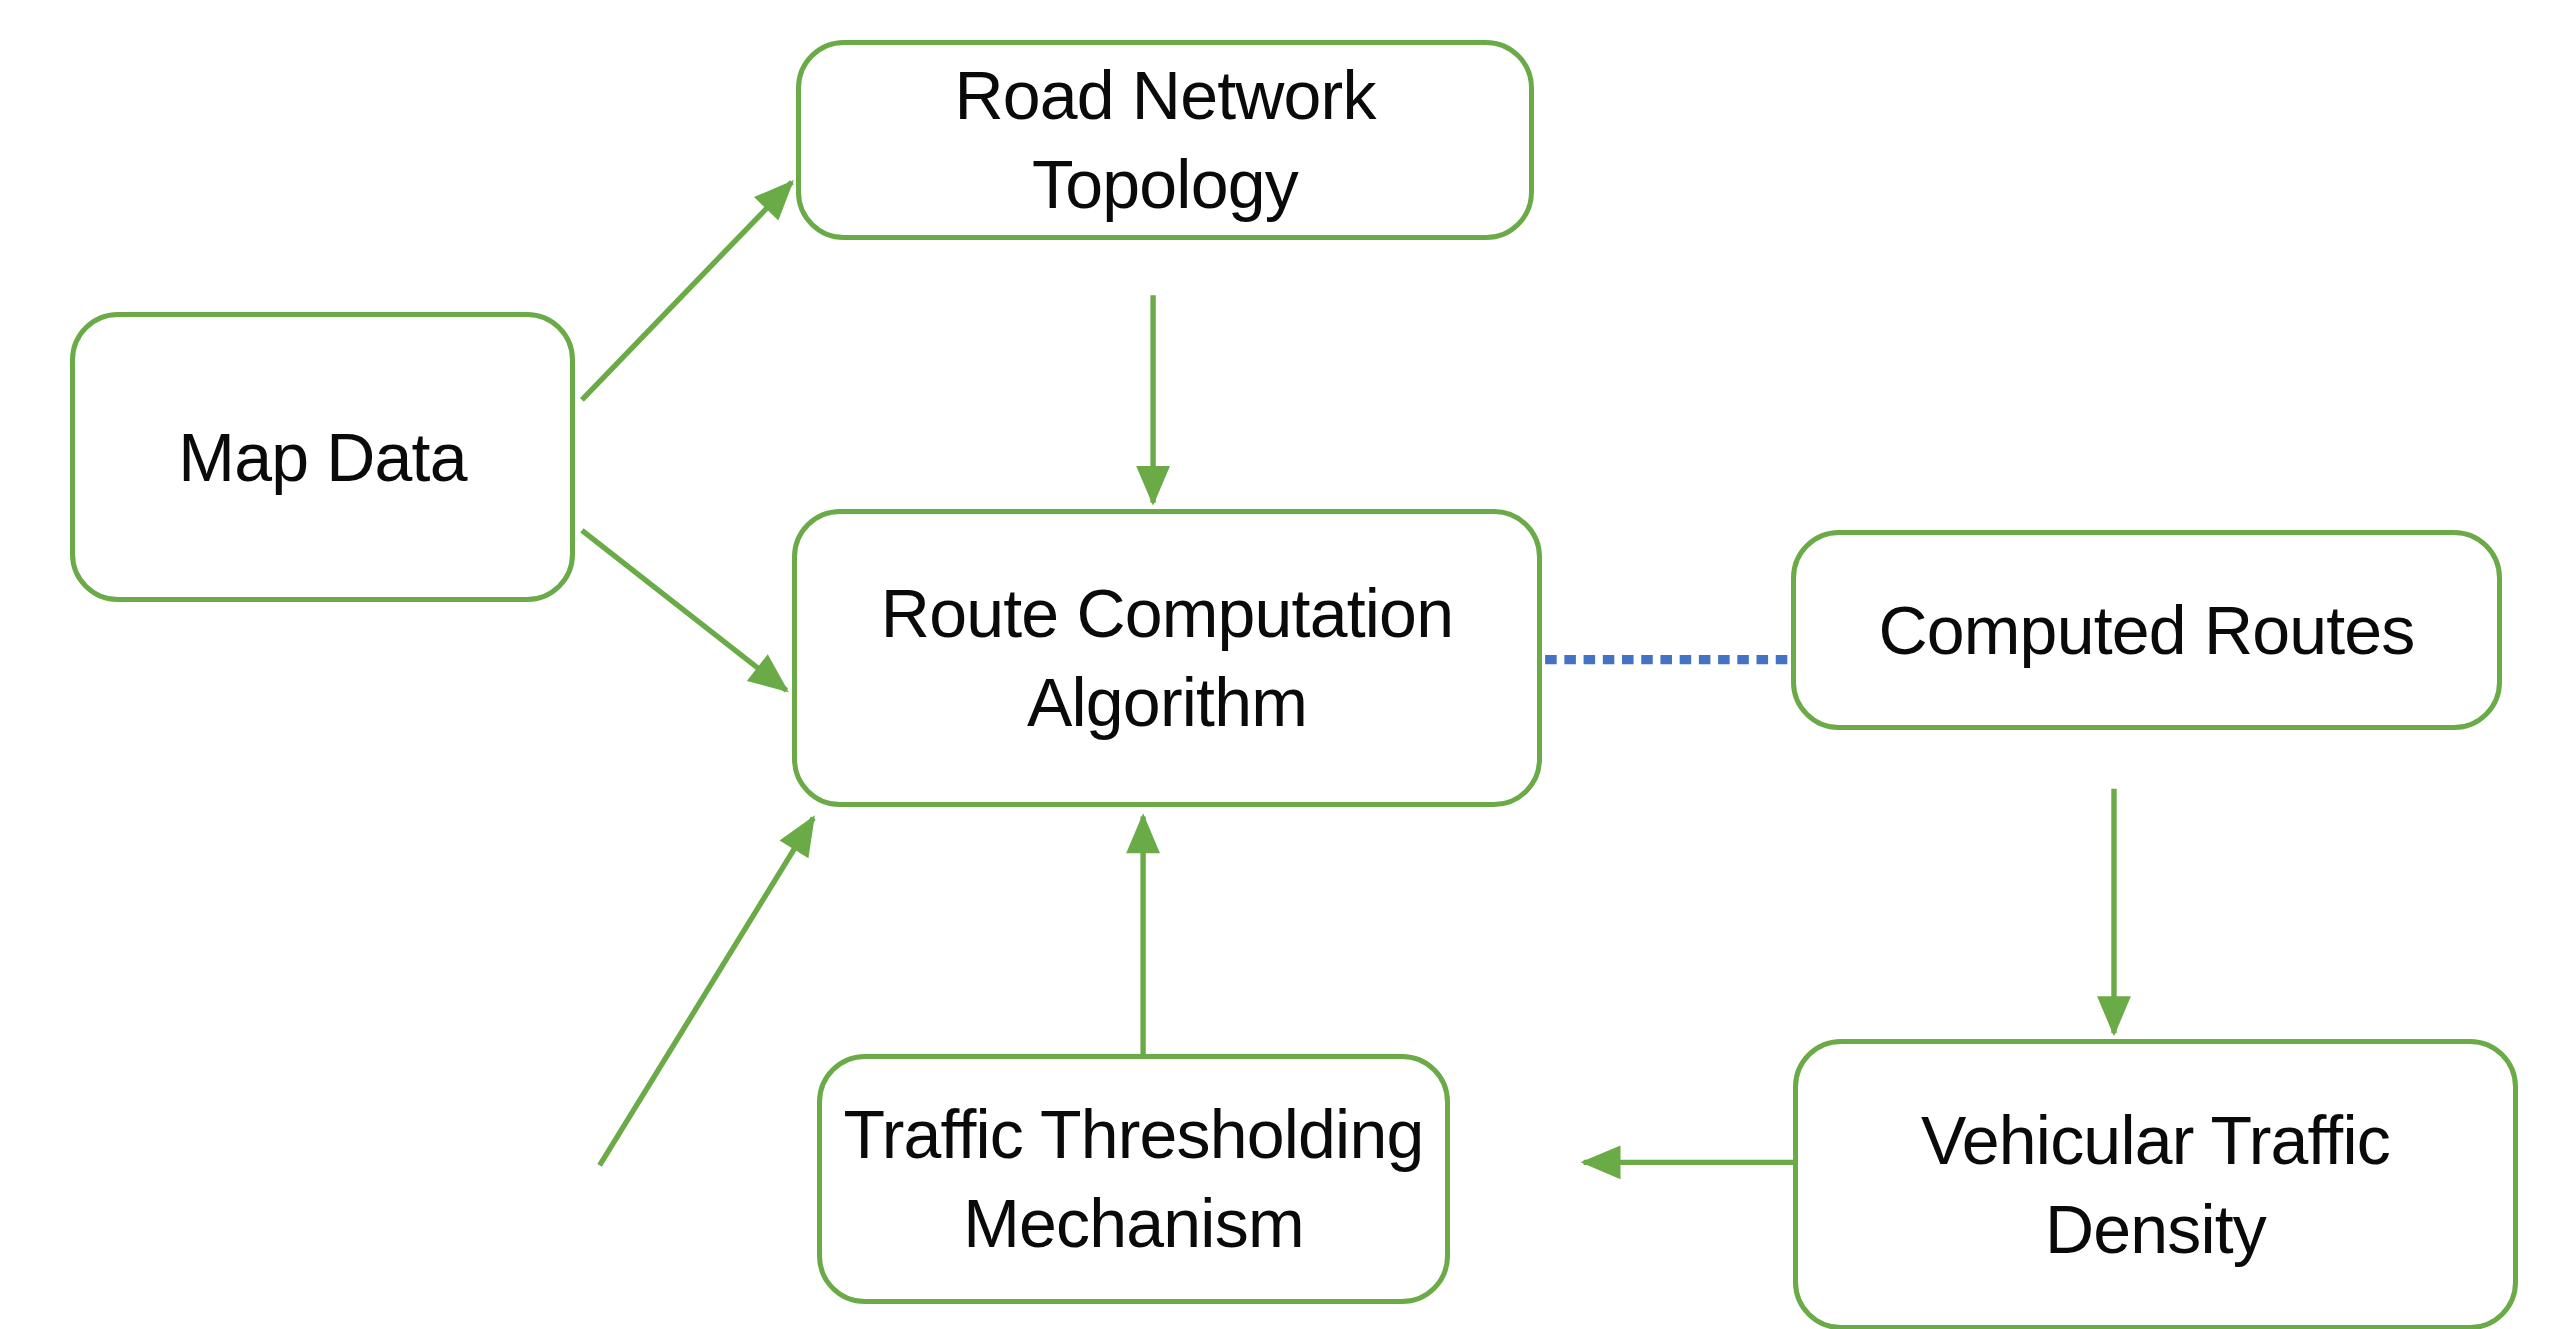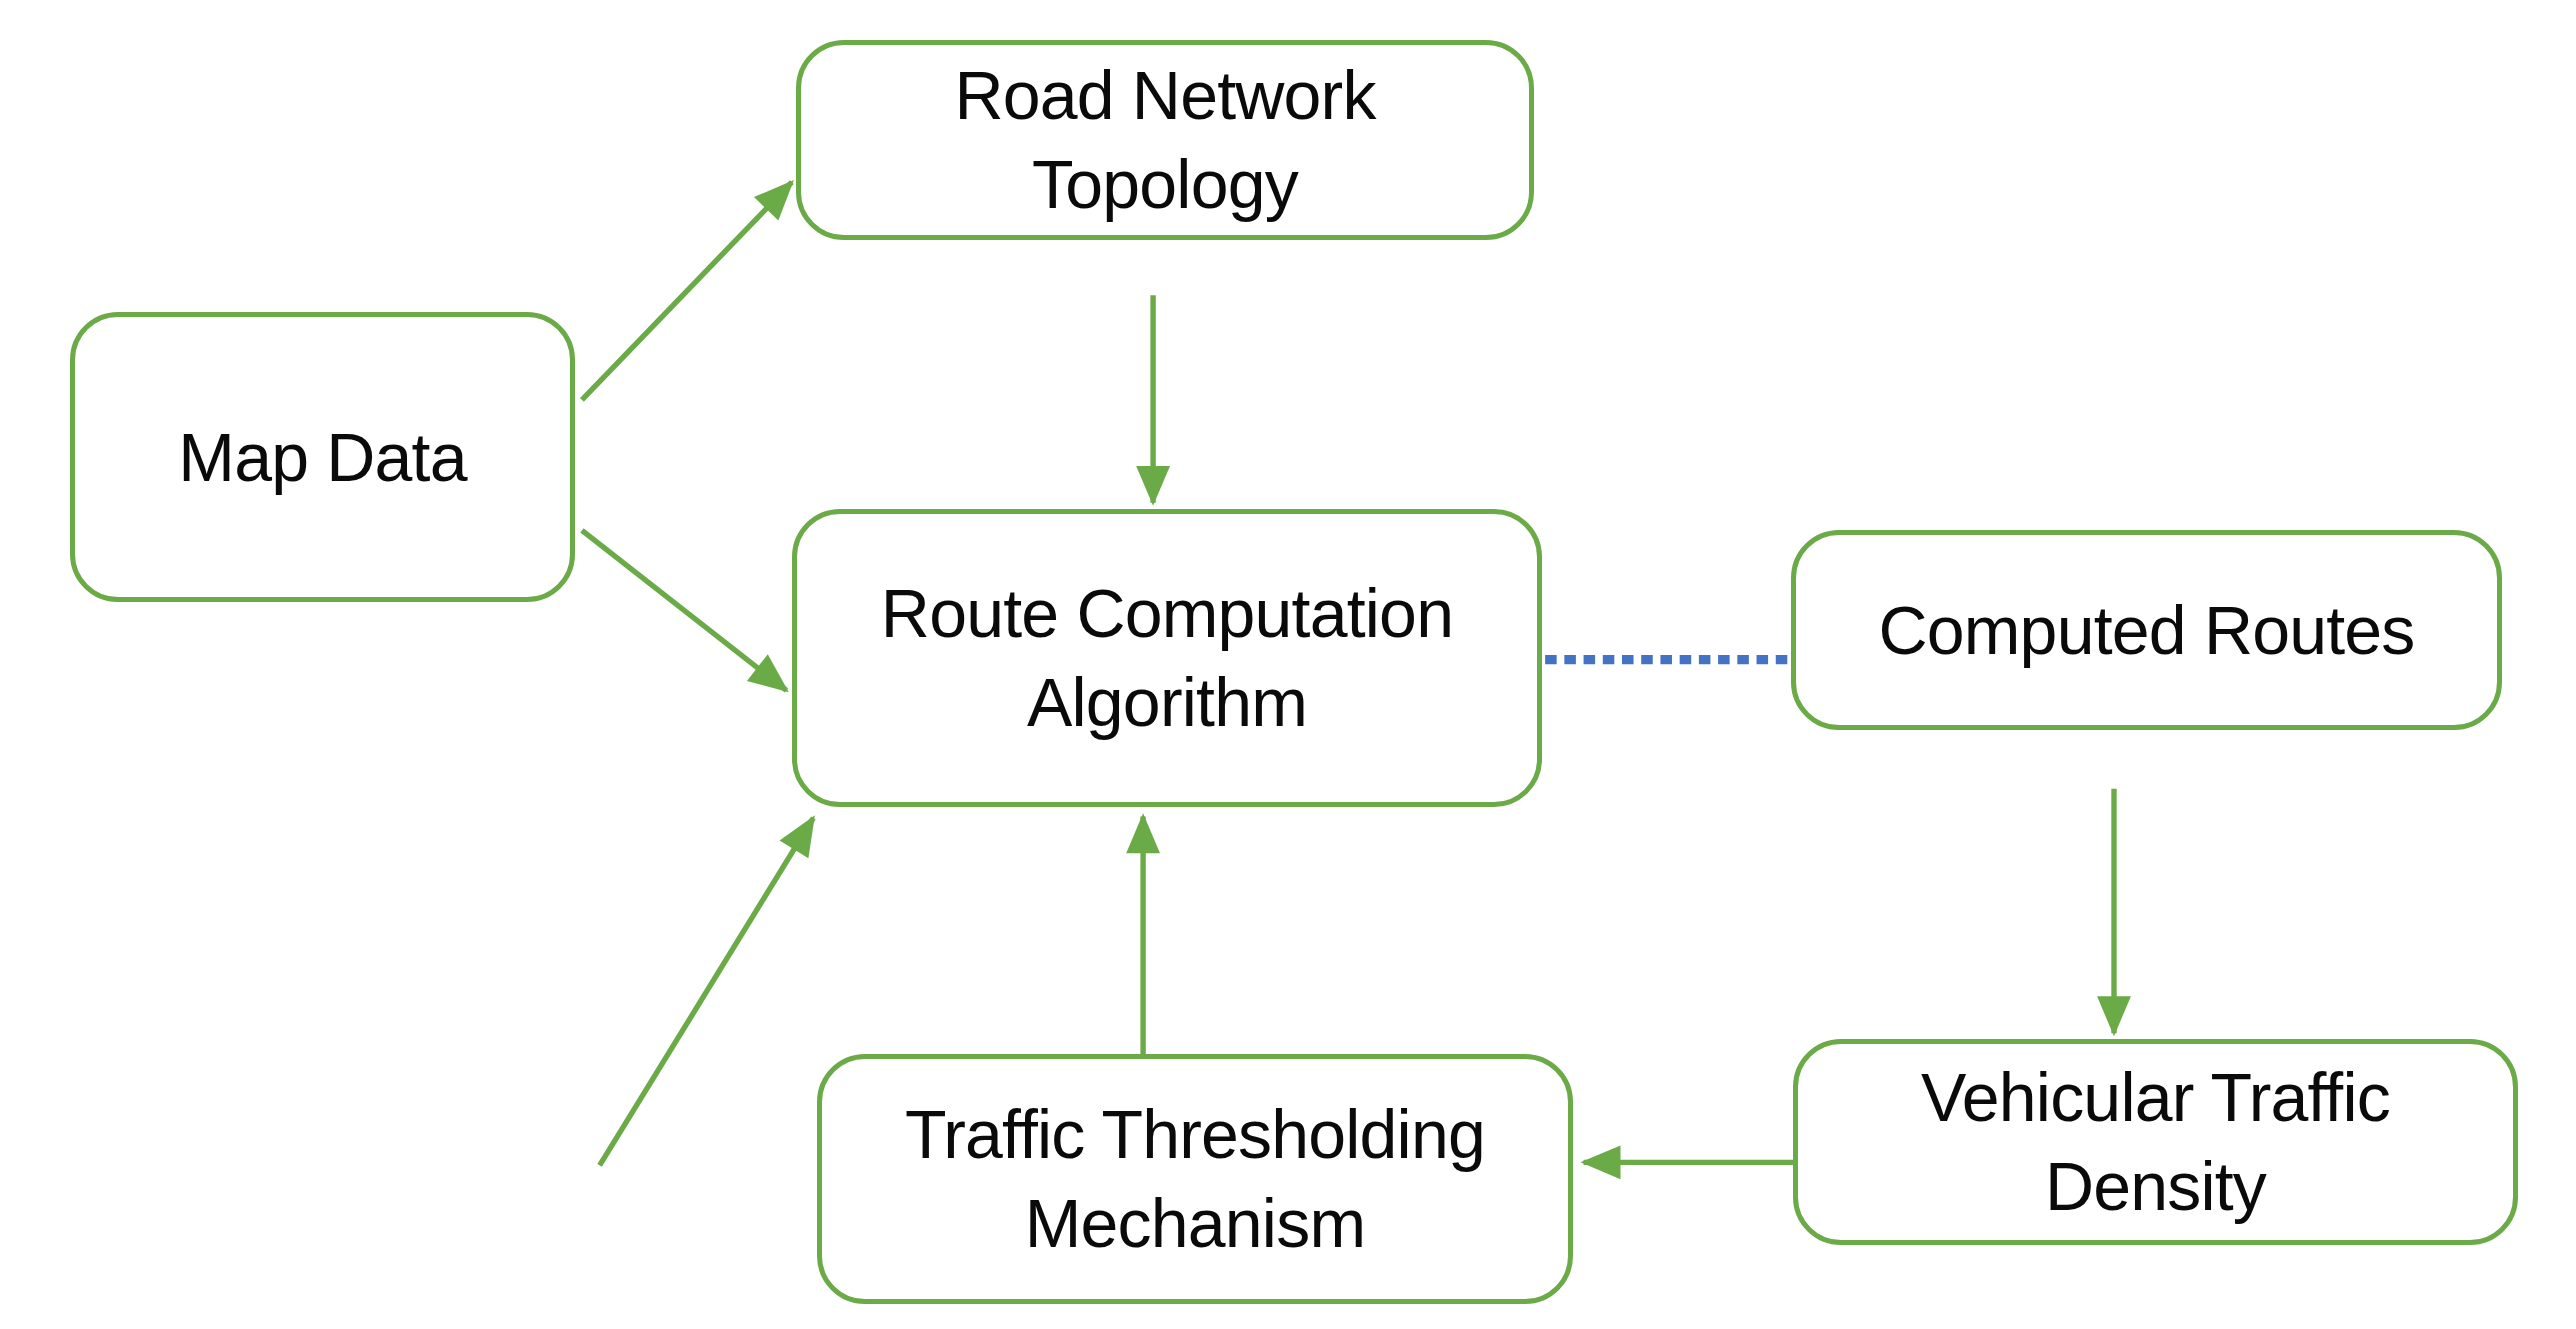--- a/index.html
+++ b/index.html
@@ -46,22 +46,22 @@
   }
   .node span:empty {
     display: none;
   }
   
   .n-rnt  { left: 796px; top: 40px;   width: 738px; height: 200px; }
   .n-map  { left: 70px;  top: 312px;  width: 505px; height: 290px; }
   .n-rca  { left: 792px; top: 509px;  width: 750px; height: 298px; }
   .n-cr   { left: 1791px; top: 530px;  width: 711px; height: 200px; }
   .n-inf  { left: 77px;  top: 1053px; width: 523px; height: 254px; }
-  .n-ttm  { left: 817px; top: 1054px; width: 756px; height: 250px; }
-  .n-vtd  { left: 1793px; top: 1039px; width: 725px; height: 206px; }
+  .n-ttm  { left: 817px; top: 1054px; width: 633px; height: 250px; }
+  .n-vtd  { left: 1793px; top: 1039px; width: 725px; height: 291px; }
 
   .solid-edge  { stroke-width: 7px; fill: none; }
   .dotted-edge { stroke-width: 12px; fill: none; stroke-dasharray: 15 10; }
 </style>
 </head>
 <body>
 
 <div class="canvas">
 
   <svg class="edges-layer" viewBox="0 0 3351 1730" xmlns="http://www.w3.org/2000/svg">

